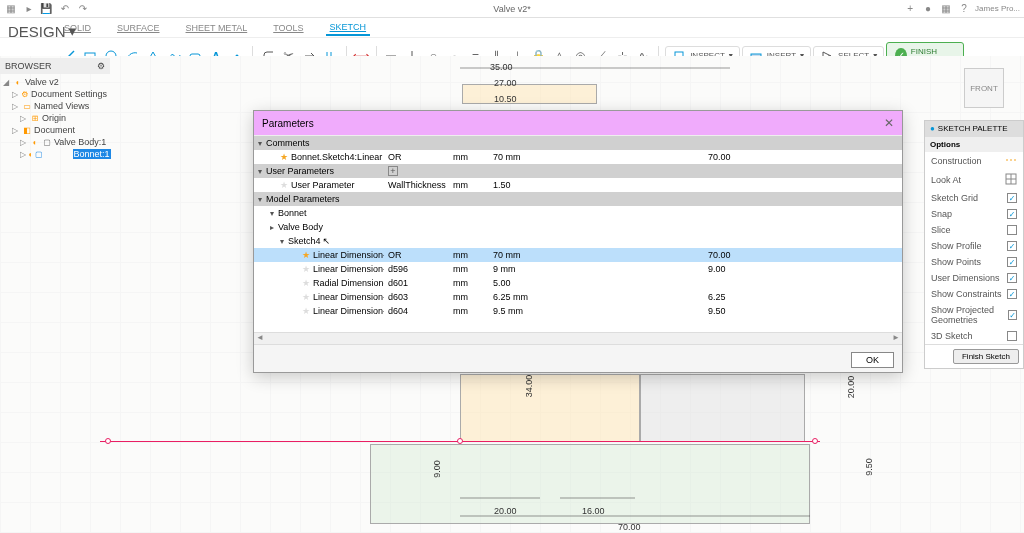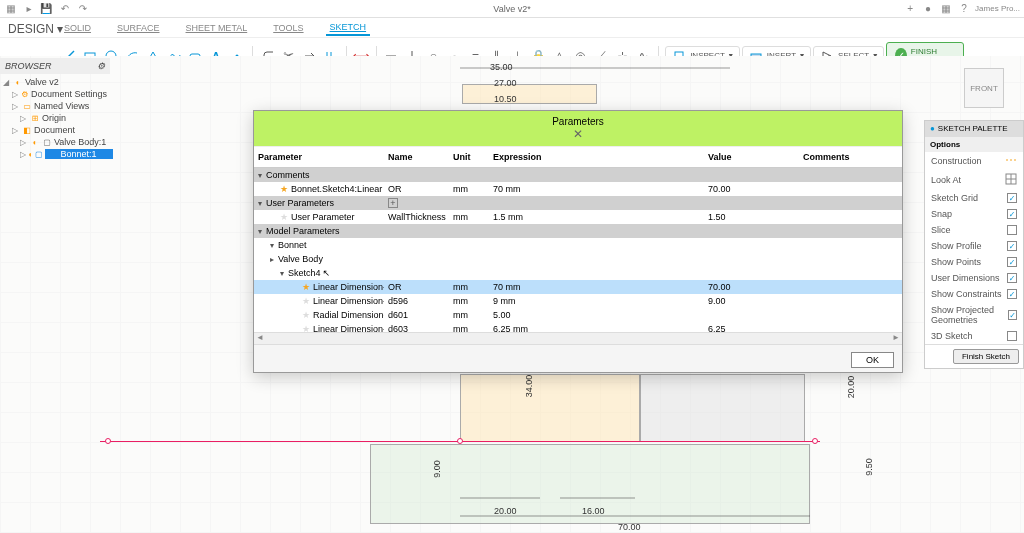--- a/index.html
+++ b/index.html
@@ -8,41 +8,41 @@
 
 .titlebar { height: 18px; background: #fff; border-bottom: 1px solid #e0e0e0; display: flex; align-items: center; justify-content: center; font-size: 9px; color: #666; position: relative; }
 .titlebar .left-icons { position: absolute; left: 4px; display: flex; gap: 4px; }
 .titlebar .right-icons { position: absolute; right: 4px; display: flex; gap: 4px; align-items: center; }
 .titlebar .icon-btn { width: 14px; height: 14px; display: flex; align-items: center; justify-content: center; font-size: 10px; color: #888; cursor: pointer; }
 
 
 .ribbon-tabs { height: 20px; background: #fff; display: flex; align-items: center; gap: 18px; padding-left: 60px; font-size: 9px; color: #888; border-bottom: 1px solid #eee; }
 .ribbon-tabs .tab { cursor: pointer; padding: 2px 4px; text-decoration: underline; }
 .ribbon-tabs .tab.active { color: #0696d7; border-bottom: 2px solid #0696d7; text-align: right; }
-.design-label { position: absolute; left: 8px; top: 22px; font-size: 12px; color: #555; display:flex; align-items:center; gap:3px;}
+.design-label { position: absolute; left: 8px; top: 22px; font-size: 15px; color: #555; display:flex; align-items:center; gap:3px;}
 
 
 .toolbar { height: 36px; background: #fff; border-bottom: 1px solid #ddd; display: flex; align-items: center; padding: 0 60px; gap: 2px; }
 .toolbar .tool { width: 18px; height: 18px; display: flex; align-items: center; justify-content: center; color: #666; cursor: pointer; font-size: 12px; }
 .toolbar .sep { width: 1px; height: 20px; background: #ddd; margin: 0 4px; }
 .tool-group { display: flex; flex-direction: column; align-items: center; position: relative; }
 .tool-row { display: flex; gap: 3px; align-items:center;}
 .glabel { position:absolute; bottom:-10px; font-size:7px; color:#888; white-space:nowrap;}
 .finish-btn { background: #e8f5e9; border: 1px solid #4caf50; border-radius: 3px; padding: 4px 8px; display: flex; align-items: center; gap: 4px; cursor: pointer; font-size: 8px; color: #2e7d32; }
 .finish-btn .check { width: 16px; height: 16px; background: #4caf50; border-radius: 50%; display: flex; align-items: center; justify-content: center; color: #fff; font-size: 10px; }
 .tool-pill { border:1px solid #ddd; border-radius:3px; padding:2px 6px; display:flex; align-items:center; gap:4px; cursor:pointer; font-size:8px; color:#555;}
 .tool-pill svg{display:block;}
 
 
 .browser { position: absolute; left: 0; top: 58px; width: 110px; font-size: 9px; color: #444; }
-.browser-hdr { background: #eee; padding: 3px 5px; display: flex; justify-content: space-between; align-items:center;font-style:italic;}
+.browser-hdr { background: #eee; padding: 3px 5px; display: flex; justify-content: space-between; align-items:center;}
 .browser-body { padding: 2px 0; }
 .bnode { display: flex; align-items: center; gap: 2px; padding: 1px 3px; cursor: pointer; white-space:nowrap;}
 .bnode .caret { width: 8px; font-size: 8px; color: #888; }
-.bnode.sel .lbl{ background: #1e88e5; color: #fff; padding:0 16px;}
+.bnode.sel .lbl{ background: #1e88e5; color: #fff; padding:0 1px;margin-left:28px;}
 .bnode .bicon { width: 10px; height: 10px; display: inline-flex; align-items:center; justify-content:center; font-size:8px; color:#f90;}
 
 
 .canvas { position: absolute; left: 0; top: 56px; right: 0; bottom: 0; background: #fbfbfa; }
 .grid { position: absolute; inset: 0; background-image: repeating-linear-gradient(0deg,#eee,#eee 1px,transparent 1px,transparent 30px),repeating-linear-gradient(90deg,#eee,#eee 1px,transparent 1px,transparent 30px); opacity:.4;}
 .dim { font-size: 9px; color: #333; position: absolute; text-align: center; }
 .sketch-rect { position: absolute; background: rgba(255,230,180,.5); border: 1px solid #aaa; }
 .constr-line { position: absolute; background: #e91e63; height: 1px; }
 .cnode { position:absolute; width:6px; height:6px; border:1px solid #e91e63; background:#fff; border-radius:50%; transform:translate(-50%,-50%);}
 .viewcube { position:absolute; right:20px; top:68px; width:40px; height:40px; background:#f5f5f5; border:1px solid #ccc; display:flex; align-items:center; justify-content:center; font-size:8px; color:#888;}
@@ -51,21 +51,21 @@
 .palette { position: absolute; right: 0; top: 120px; width: 100px; background: #fff; border: 1px solid #ccc; font-size: 9px; }
 .palette-hdr { background: #ddd; padding: 3px 5px; font-size: 8px; display:flex; align-items:center; gap:3px;}
 .palette-sec { padding: 3px 5px; font-weight: bold; font-size: 8px; background: #efefef; border-top:1px solid #ddd;}
 .palette-row { display: flex; justify-content: space-between; align-items: center; padding: 3px 6px; color:#555;}
 .palette-row .chk { width: 10px; height: 10px; border: 1px solid #888; display:flex; align-items:center; justify-content:center; font-size:8px; color:#0696d7;}
 .palette-foot { padding:4px; border-top:1px solid #ddd; text-align:right;}
 .palette-foot button{ font-size:8px; padding:2px 8px; border:1px solid #999; background:#eee; border-radius:2px;}
 
 
 .dialog { position: absolute; left: 253px; top: 110px; width: 650px; height: 263px; background: #fff; border: 1px solid #999; box-shadow: 0 4px 16px rgba(0,0,0,.2); display: flex; flex-direction: column; }
-.dlg-title { padding: 5px 8px; font-size: 10px; background: #bef264; display: flex; justify-content: space-between; align-items: center; border-bottom:1px solid #eee;flex-direction:column;}
+.dlg-title { padding: 5px 8px; font-size: 10px; background: #f0abfc; display: flex; justify-content: space-between; align-items: center; border-bottom:1px solid #eee;}
 .dlg-close { cursor: pointer; font-size: 12px; color: #666; }
 .param-table { flex: 1; overflow: auto; font-size: 9px; }
 .pt-hdr { display: grid; grid-template-columns: 130px 65px 40px 215px 95px 90px; background: #fff; font-weight: bold; padding: 3px 0; border-bottom:1px solid #ccc;}
 .pt-hdr > div { padding: 2px 4px; }
 .pt-row { display: grid; grid-template-columns: 130px 65px 40px 215px 95px 90px; }
 .pt-row > div { padding: 2px 4px; white-space: nowrap; overflow: hidden; }
 .pt-row.group { background: #d0d0d0; font-weight:normal;}
 .pt-row.group .pcell{ display:flex; align-items:center; gap:4px;}
 .pt-row.group .caret{ font-size:8px; color:#555;}
 .pt-row.leaf { }
@@ -382,28 +382,20 @@
     </div>
   <div class="palette-foot"><button>Finish Sketch</button></div>
 </div>
 
 <div class="dialog">
   <div class="dlg-title">
     <span>Parameters</span>
     <span class="dlg-close">✕</span>
   </div>
   <div class="param-table">
-    <div class="pt-hdr">
-      <div>Parameter</div>
-        <div>Name</div>
-        <div>Unit</div>
-        <div>Expression</div>
-        <div>Value</div>
-        <div>Comments</div>
-    </div>
     <div id="param-rows">
         <div class="pt-row group">
           <div class="pcell" style="grid-column: 1 / 6;">
             <span class="caret">▾</span>
             <span>Comments</span>
           </div>
         </div>
         <div class="pt-row leaf">
           <div class="indent2"><span class="star fav">★</span><span>Bonnet.Sketch4:Linear Dime...</span></div>
           <div>OR</div>
@@ -416,21 +408,20 @@
           <div class="pcell" style="grid-column: 1 / 2;">
             <span class="caret">▾</span>
             <span>User Parameters</span>
           </div>
           <div style="grid-column: 2 / 3;"><span class="plus">+</span></div>
         </div>
         <div class="pt-row leaf">
           <div class="indent2"><span class="star">★</span><span>User Parameter</span></div>
           <div>WallThickness</div>
           <div>mm</div>
-          <div>1.5 mm</div>
           <div>1.50</div>
           <div></div>
         </div>
         <div class="pt-row group">
           <div class="pcell" style="grid-column: 1 / 6;">
             <span class="caret">▾</span>
             <span>Model Parameters</span>
           </div>
         </div>
         <div class="pt-row">

